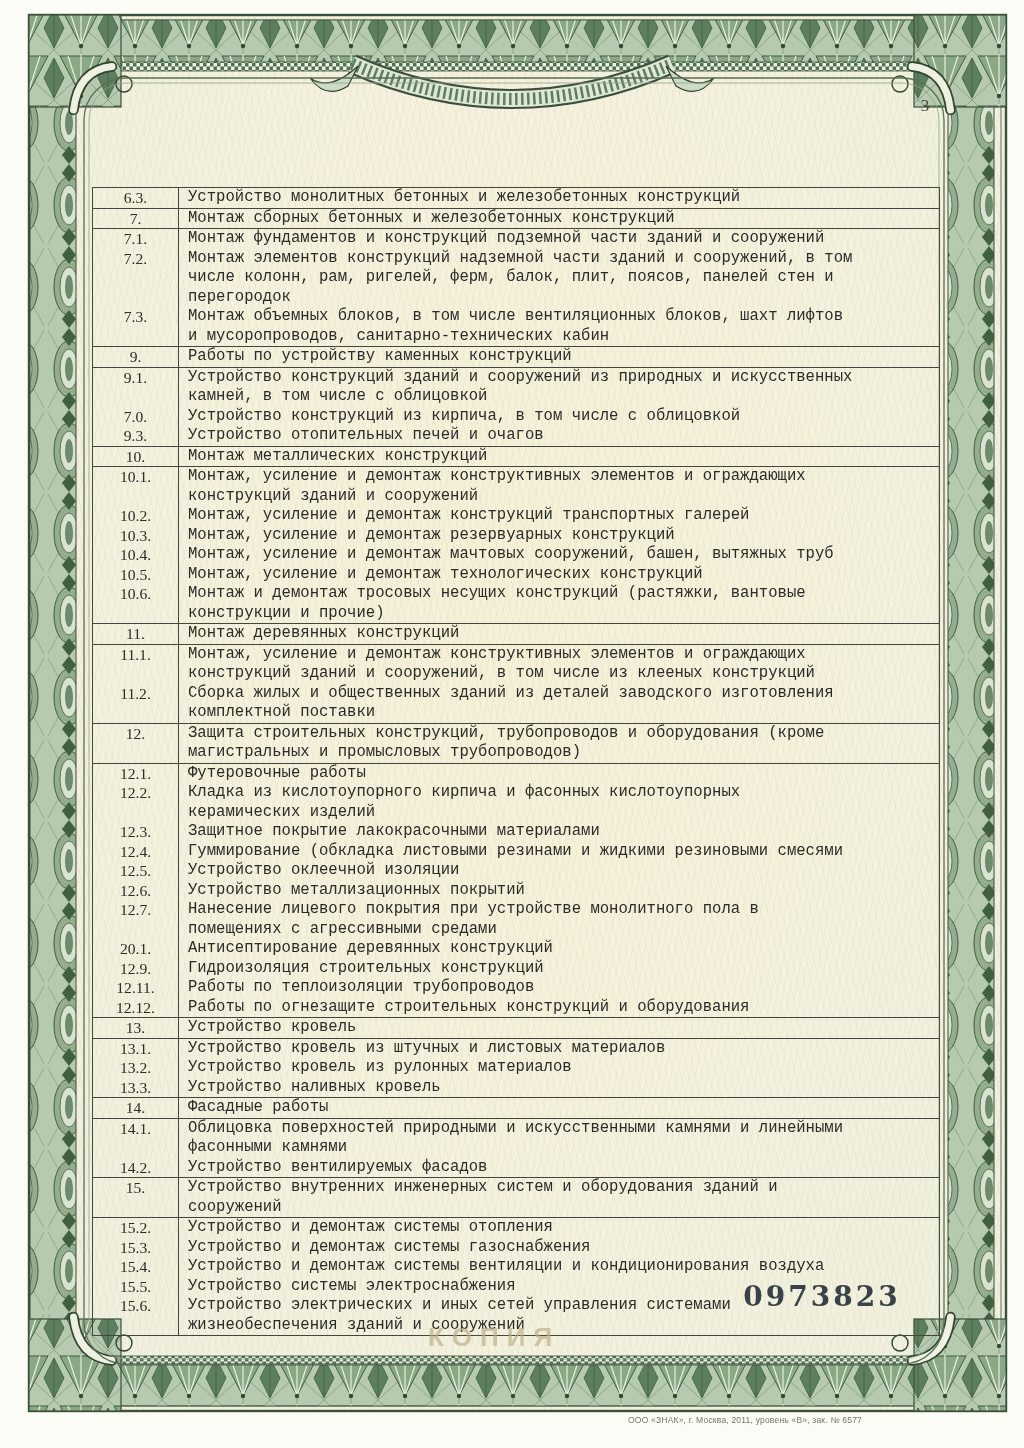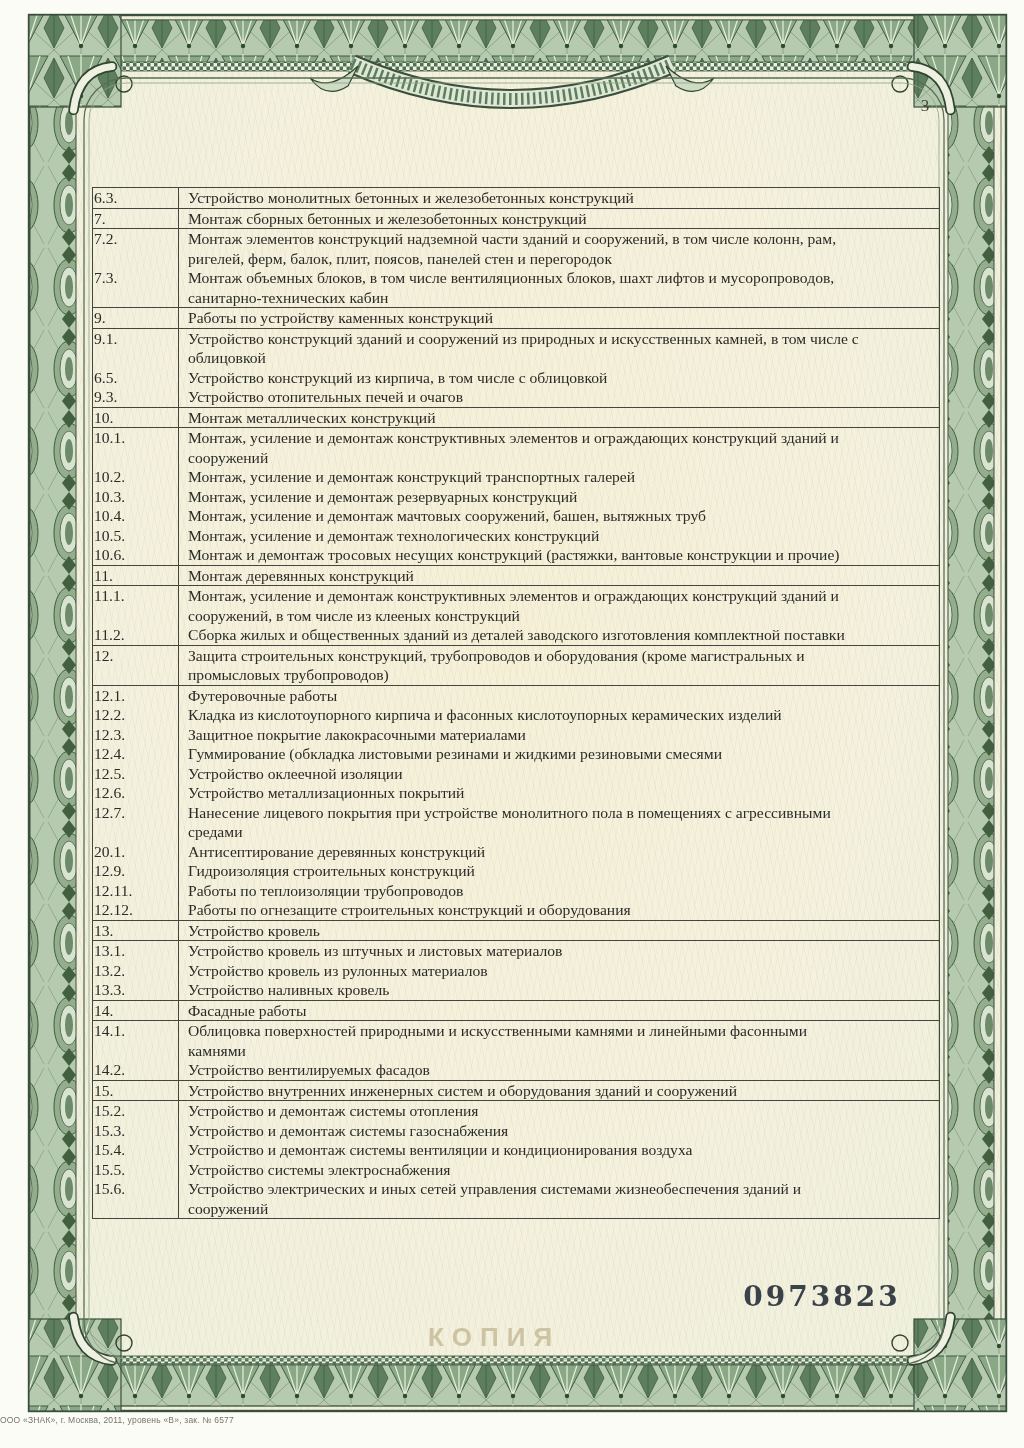--- a/index.html
+++ b/index.html
@@ -28,40 +28,40 @@
   }
 
   table.works {
     position:absolute; left:92px; top:187px; width:848px;
     border-collapse:collapse;
     table-layout:fixed;
     font-size:15.6px; line-height:19.5px; color:#2b2b28;
   }
   table.works { border:1.6px solid #45453f; }
   table.works td { vertical-align:top; padding-top:0; padding-bottom:0; }
-  td.num { width:83px; text-align:left; border-right:1.3px solid #45453f; }
-  td.txt { padding:0 80px 0 9px; }
+  td.num { width:83px; text-align:center; border-right:1.3px solid #45453f; }
+  td.txt { padding:0 80px 0 9px;font-family:Liberation Mono, monospace; }
   tr.section td { border-top:1.3px solid #45453f; border-bottom:1.3px solid #45453f; }
 
   .serial {
     position:absolute; left:742px; top:1280px; width:160px;
     font-family:"DejaVu Serif", serif; font-weight:bold;
     font-size:28px; letter-spacing:3px; color:#3b4148; text-align:center;
   }
   .watermark {
     position:absolute; left:428px; top:1322px;
     font-family:"Liberation Sans", sans-serif; font-weight:bold;
     font-size:26px; letter-spacing:8px;
     color:rgba(186,172,132,0.65);
     filter:blur(0.5px);
     user-select:none;
   }
   .printer-note {
     position:absolute; left:0; top:1415px; width:862px;
-    text-align:left;
+    text-align:right;
     font-family:"Liberation Sans", sans-serif;
     font-size:8.5px; letter-spacing:0.2px; color:#75756c;
   }
 </style>
 </head>
 <body>
 
 <div class="sheet"></div>
 
 <svg class="frame" width="1024" height="1448" viewBox="0 0 1024 1448" aria-hidden="true">
@@ -140,37 +140,41 @@
     <tbody>
         <tr>
           <td class="num">6.3.</td>
           <td class="txt">Устройство монолитных бетонных и железобетонных конструкций</td>
         </tr>
         <tr class="section">
           <td class="num">7.</td>
           <td class="txt">Монтаж сборных бетонных и железобетонных конструкций</td>
         </tr>
         <tr>
+          <td class="num">7.1.</td>
+          <td class="txt">Монтаж фундаментов и конструкций подземной части зданий и сооружений</td>
+        </tr>
+        <tr>
           <td class="num">7.2.</td>
           <td class="txt">Монтаж элементов конструкций надземной части зданий и сооружений, в том числе колонн, рам, ригелей, ферм, балок, плит, поясов, панелей стен и перегородок</td>
         </tr>
         <tr>
           <td class="num">7.3.</td>
           <td class="txt">Монтаж объемных блоков, в том числе вентиляционных блоков, шахт лифтов и мусоропроводов, санитарно-технических кабин</td>
         </tr>
         <tr class="section">
           <td class="num">9.</td>
           <td class="txt">Работы по устройству каменных конструкций</td>
         </tr>
         <tr>
           <td class="num">9.1.</td>
           <td class="txt">Устройство конструкций зданий и сооружений из природных и искусственных камней, в том числе с облицовкой</td>
         </tr>
         <tr>
-          <td class="num">6.5.</td>
+          <td class="num">7.0.</td>
           <td class="txt">Устройство конструкций из кирпича, в том числе с облицовкой</td>
         </tr>
         <tr>
           <td class="num">9.3.</td>
           <td class="txt">Устройство отопительных печей и очагов</td>
         </tr>
         <tr class="section">
           <td class="num">10.</td>
           <td class="txt">Монтаж металлических конструкций</td>
         </tr>

